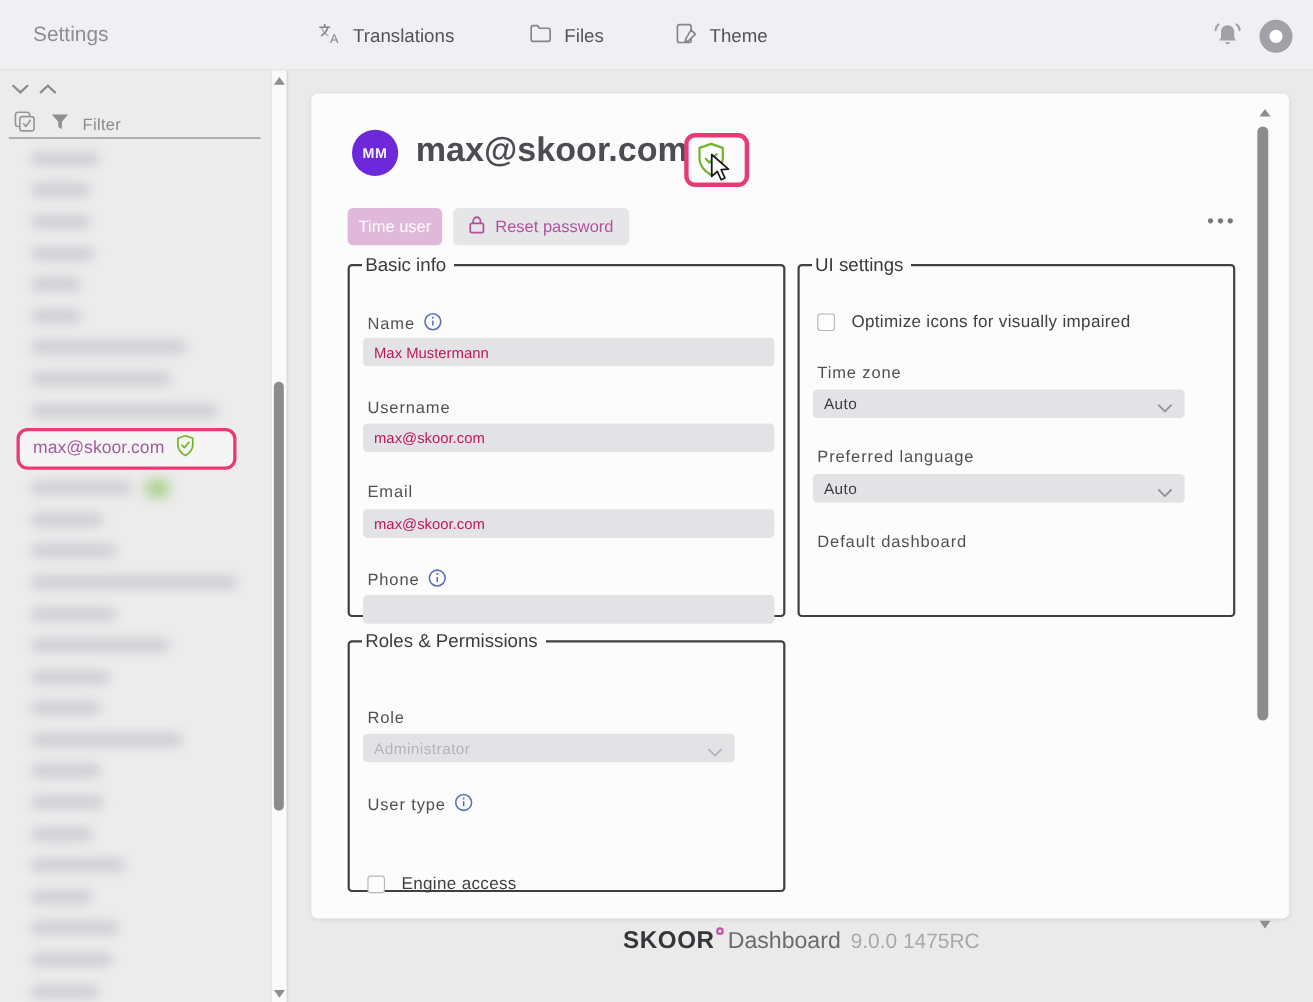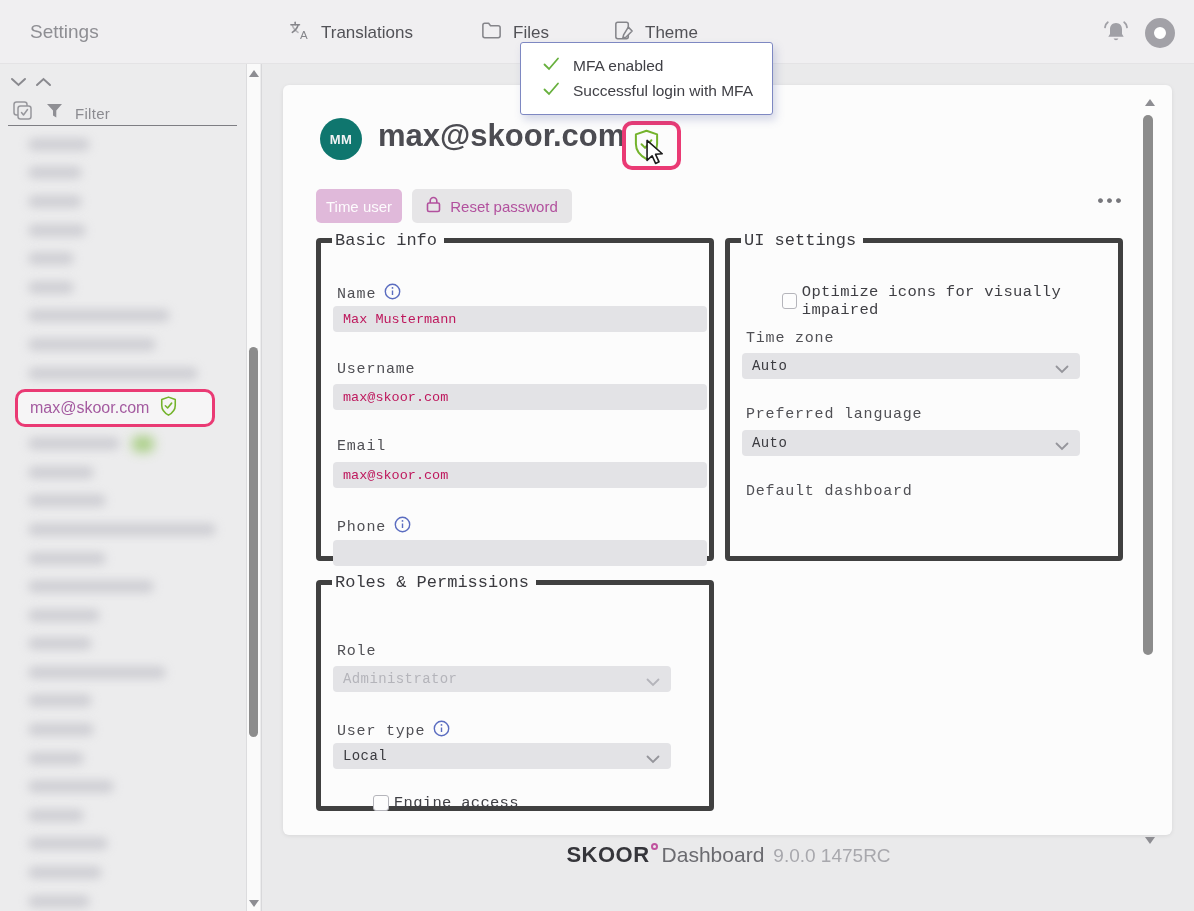--- a/index.html
+++ b/index.html
@@ -58,56 +58,56 @@
               border-top:7px solid #8d8d92; position:absolute; left:2px; }
   .side-scrollbar .tri-up { top:6px; }
   .side-scrollbar .tri-down { bottom:4px; }
 
   
   .main { position:absolute; left:263px; top:64px; width:931px; height:847px; background:#eaeaeb; }
   .panel { position:absolute; left:20px; top:21px; width:889px; height:750px;
            background:#fcfcfc; border-radius:6px; box-shadow:0 1px 4px rgba(0,0,0,.08); }
 
   .u-avatar { position:absolute; left:37px; top:33px; width:42px; height:42px; border-radius:50%;
-              background:#0f766e; color:#f3f3f5; font-size:13px; font-weight:bold; letter-spacing:.5px;
+              background:#6d28d9; color:#f3f3f5; font-size:13px; font-weight:bold; letter-spacing:.5px;
               display:flex; align-items:center; justify-content:center; }
   .u-title { position:absolute; left:95px; top:33px; font-size:31px; color:#4c4c52; }
   .u-shield { position:absolute; left:349px; top:44px; }
   .shield-annotation { position:absolute; left:339px; top:36px; width:59px; height:49px;
                        border:4px solid #ea3a74; border-radius:10px; }
 
   .btn-save { position:absolute; left:33px; top:104px; width:86px; height:34px;
               background:#e0b9da; border:none; border-radius:5px; color:#fdfbfd;
               font-size:15px; font-family:inherit; cursor:pointer; }
   .btn-reset { position:absolute; left:129px; top:104px; width:160px; height:34px;
                background:#e6e5e7; border:none; border-radius:5px; color:#b2519e;
                font-size:15px; font-family:inherit; cursor:pointer;
                display:flex; align-items:center; justify-content:center; gap:9px; }
   .more-menu { position:absolute; left:812px; top:106px; width:32px; height:24px;
                color:#77777c; font-size:17px; font-weight:bold; letter-spacing:3px;
                cursor:pointer; text-align:center; }
 
-  fieldset.fs { position:absolute; border:5px solid #404040; border-radius:4px; background:transparent;font-family:Liberation Mono, monospace; }
+  fieldset.fs { position:absolute; border:2px solid #404040; border-radius:4px; background:transparent; }
   fieldset.fs legend { margin-left:11px; padding:0 7px 0 3px; font-size:17px; color:#3a3a3f; }
   .fs-basic { left:33px; top:146px; width:398px; height:330px; }
   .fs-ui    { left:442px; top:146px; width:398px; height:330px; }
   .fs-roles { left:33px; top:488px; width:398px; height:238px; }
   .fs-groups{ left:442px; top:488px; width:398px; height:238px; }
 
   .f-label { position:absolute; left:16px; font-size:15px; color:#505055; letter-spacing:.8px;
              display:flex; align-items:center; gap:8px; white-space:nowrap; }
   .f-input { position:absolute; left:12px; width:374px; height:26px; background:#e3e3e6;
              border:none; border-radius:4px; padding:0 10px; font-size:13.5px; color:#be185d;
              font-family:inherit; }
   .f-select { position:absolute; left:12px; width:338px; height:26px; background:#e3e3e6;
               border-radius:4px; padding:0 30px 0 10px; font-size:14px; color:#3b3b40;
               letter-spacing:.4px; display:flex; align-items:center; cursor:pointer; }
   .f-select .chev { position:absolute; right:11px; top:9px; }
   .f-select.disabled { color:#b4b4ba; cursor:default; }
-  .cb-row { position:absolute; display:flex; align-items:center; gap:5px; cursor:pointer;margin-left:36px; }
+  .cb-row { position:absolute; display:flex; align-items:center; gap:15px; cursor:pointer; }
   .cb-box { width:16px; height:16px; border:1px solid #b5b5bb; border-radius:3px; background:#fdfdfd; }
   .cb-label { font-size:15.5px; color:#3f3f44; letter-spacing:.3px; }
 
   
   .panel-scrollbar .tri-up { left:862px; top:14px; }
   .panel-scrollbar .tri-down { left:862px; top:752px; }
   .panel-thumb { position:absolute; left:860px; top:30px; width:10px; height:540px;
                  background:#8c8c8c; border-radius:5px; cursor:grab; }
 
   
@@ -420,62 +420,36 @@
         <div class="f-label" style="top:128px">
           <span>User type</span>
           <span>
             <svg width="17" height="17" viewBox="0 0 17 17" fill="none" stroke="#5a6cc0" stroke-width="1.4">
                 <circle cx="8.5" cy="8.5" r="7.2"></circle>
                 <line x1="8.5" y1="7.5" x2="8.5" y2="12"></line>
                 <circle cx="8.5" cy="4.9" r=".9" fill="#5a6cc0" stroke="none"></circle>
               </svg>
           </span>
         </div>
-        <div class="f-select" style="top:151px">
-          <span>Local</span>
-          <span class="chev">
-            <svg width="14" height="9" viewBox="0 0 14 9" fill="none" stroke="#95959b" stroke-width="1.8" stroke-linecap="round">
-                <polyline points="1.5,1.5 7,7 12.5,1.5"></polyline>
-              </svg>
-          </span>
-        </div>
         <div class="cb-row" style="left:16px; top:202px">
           <span class="cb-box"></span>
           <span class="cb-label">Engine access</span>
         </div>
       </fieldset>
 
 
       <div class="panel-scrollbar">
         <span class="tri-up"></span>
         <span class="panel-thumb"></span>
         <span class="tri-down"></span>
       </div>
     </section>
 
     <div class="footer">
       <span class="f-brand">SKOOR</span><span class="f-deg"></span><span class="f-product">Dashboard</span><span class="f-version">9.0.0 1475RC</span>
     </div>
   </main>
 
-  <div class="tooltip">
-    <div class="tt-row">
-      <span>
-        <svg width="17" height="14" viewBox="0 0 17 14" fill="none" stroke="#67b03d" stroke-width="1.8" stroke-linecap="round">
-            <polyline points="1.5,7.5 6,12 15,1.5"></polyline>
-          </svg>
-      </span>
-      <span>MFA enabled</span>
-    </div>
-    <div class="tt-row">
-      <span>
-        <svg width="17" height="14" viewBox="0 0 17 14" fill="none" stroke="#67b03d" stroke-width="1.8" stroke-linecap="round">
-            <polyline points="1.5,7.5 6,12 15,1.5"></polyline>
-          </svg>
-      </span>
-      <span>Successful login with MFA</span>
-    </div>
-  </div>
 
   <svg class="cursor-svg" width="22" height="26" viewBox="0 0 14 18">
     <path d="M1.5 1 L1.5 14.8 L5 11.6 L7.4 16.9 L9.8 15.8 L7.4 10.6 L12 10.2 Z" fill="#ffffff" stroke="#1a1a1a" stroke-width="1.1" stroke-linejoin="round"></path>
   </svg>
 </div>
 
 </body></html>

